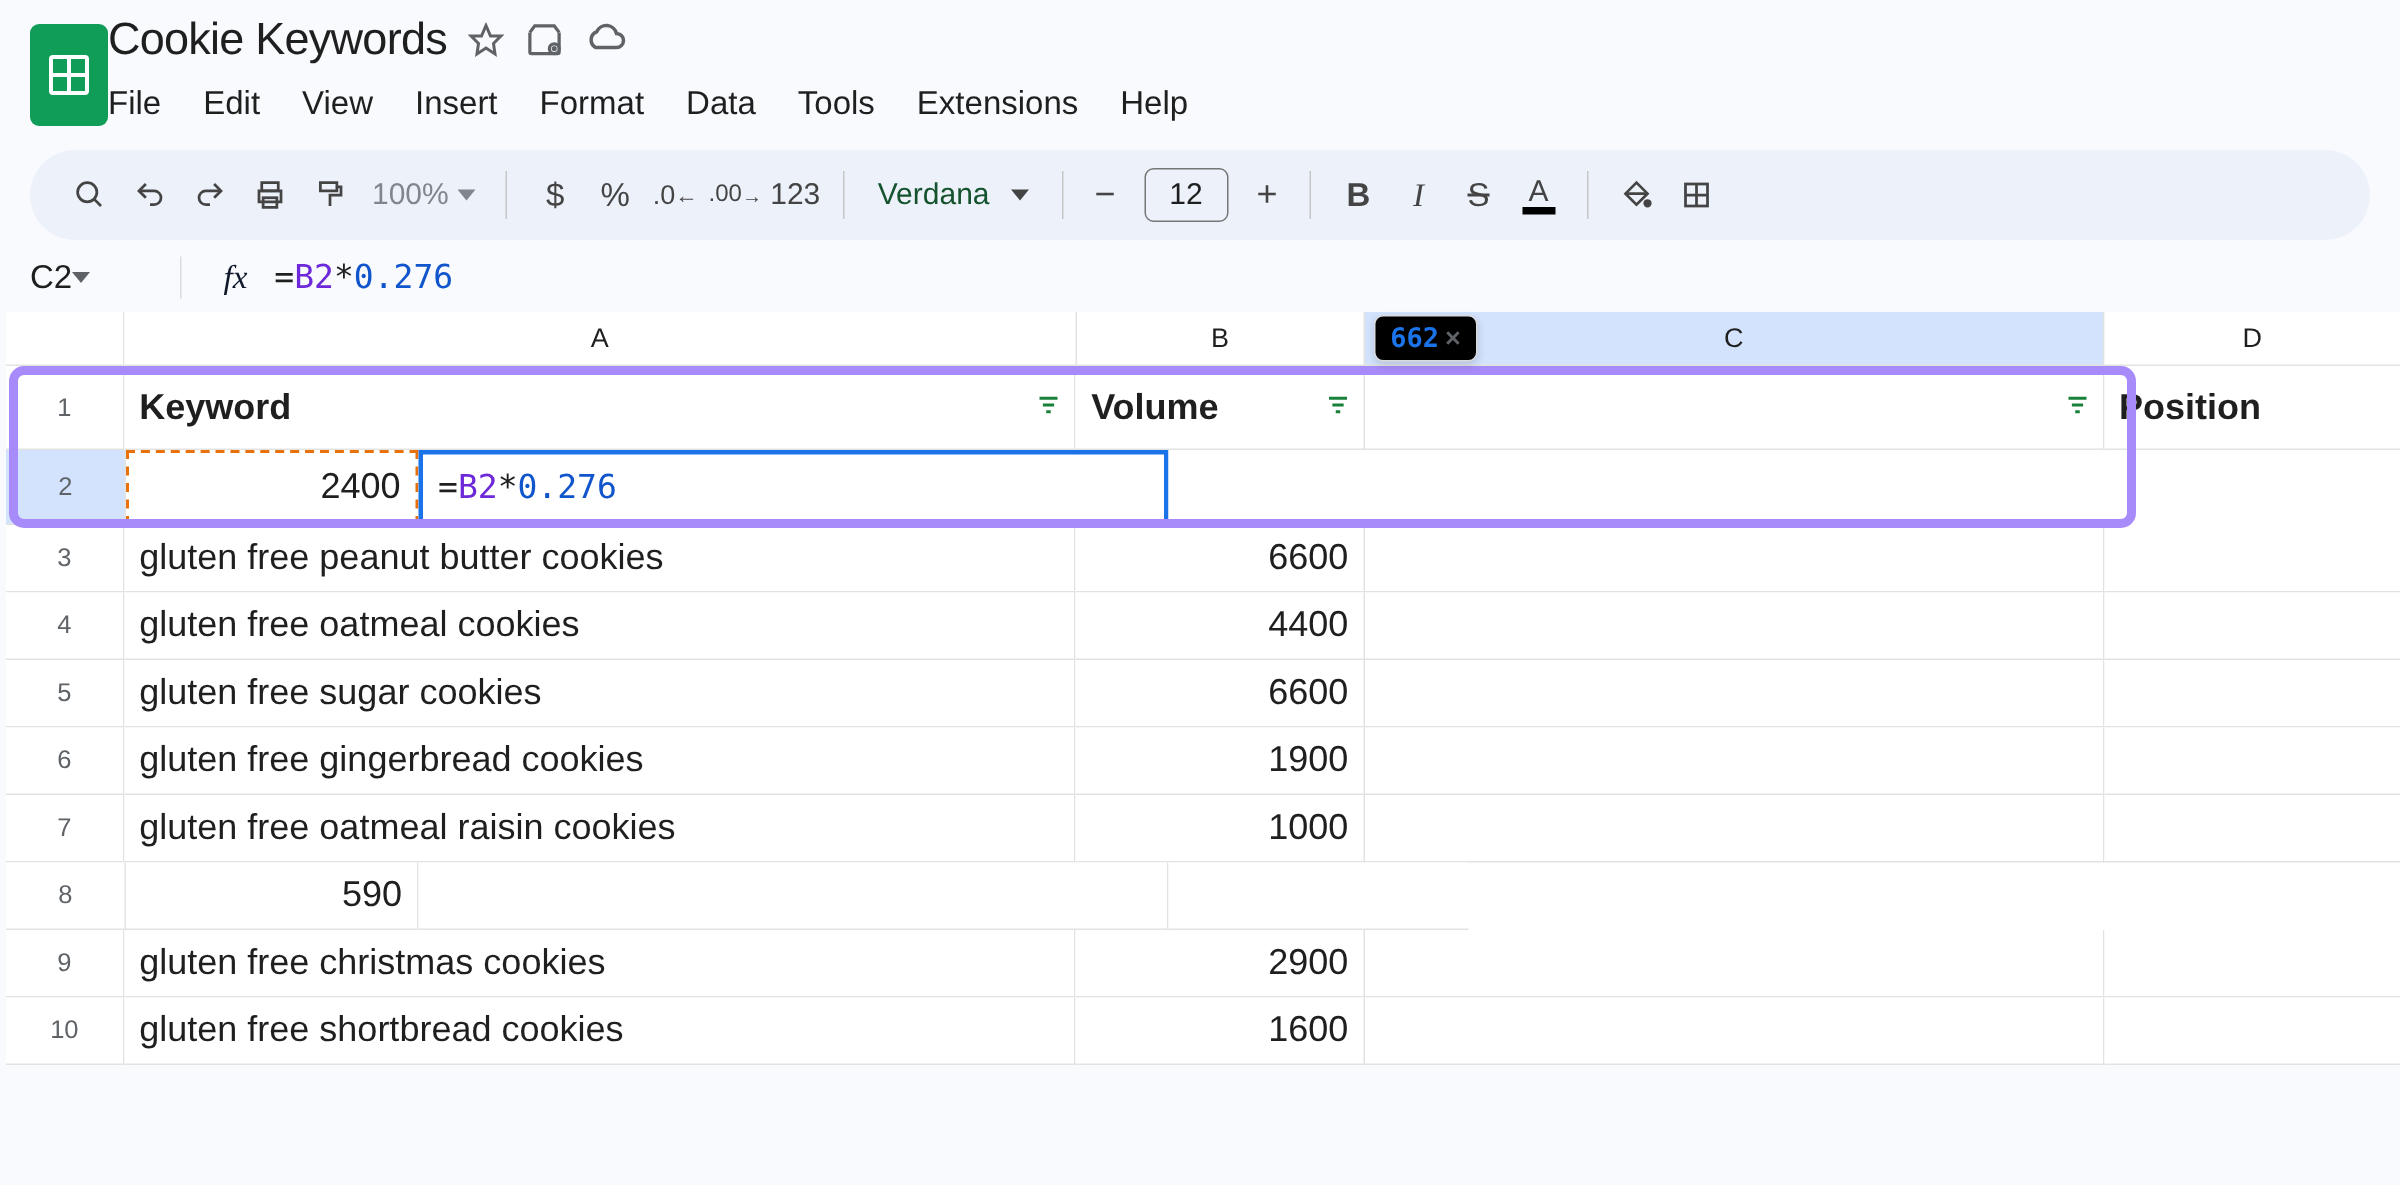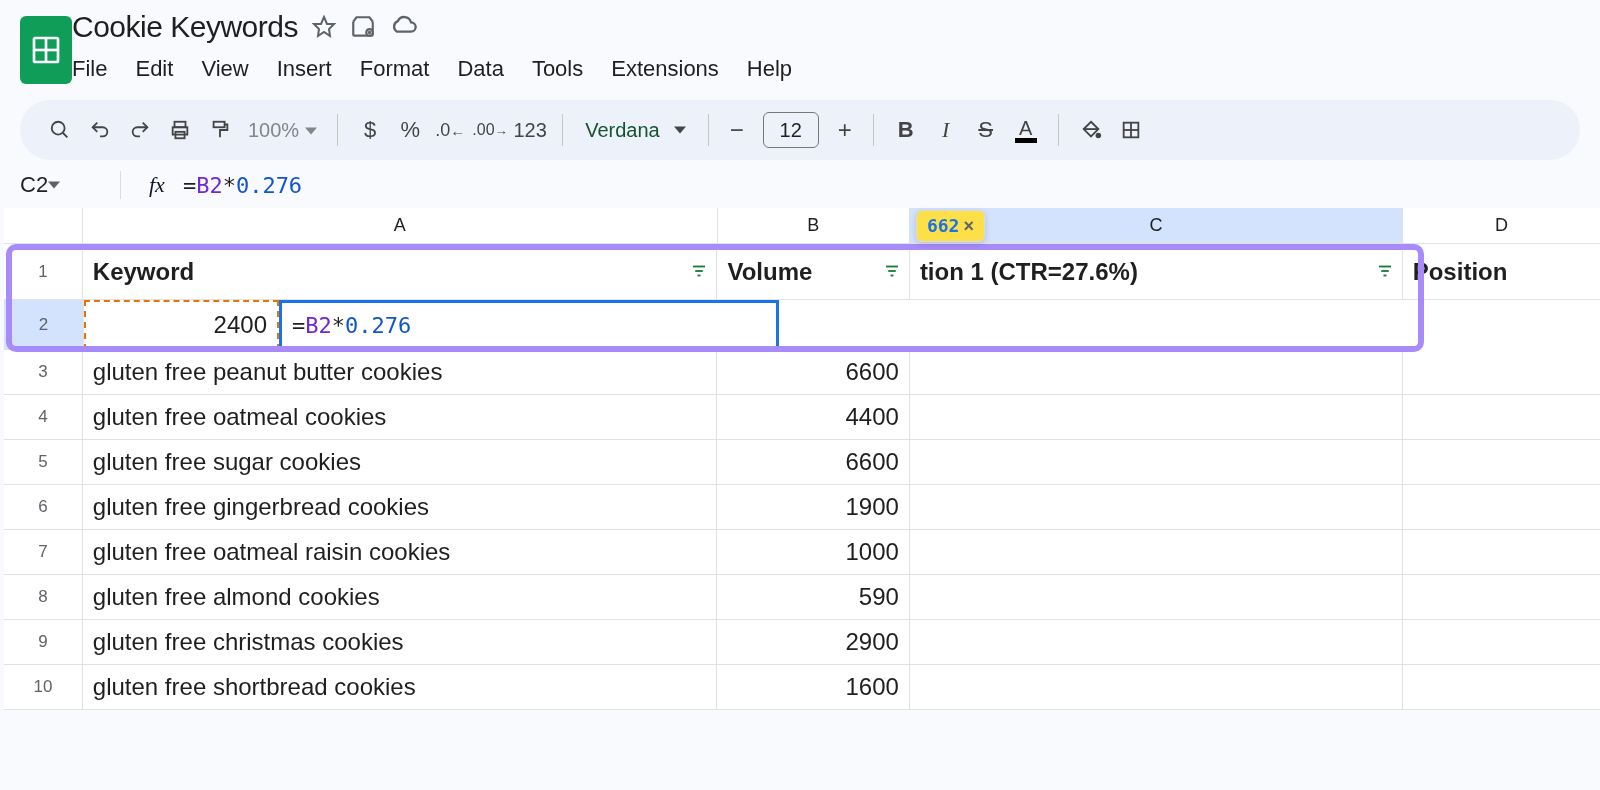--- a/index.html
+++ b/index.html
@@ -50,21 +50,21 @@
 .row-h { width:80px; display:flex; align-items:center; justify-content:center; font-size:17px; color:#5f6368; border-right:1px solid #e1e3e1; border-bottom:1px solid #e1e3e1; background:#fff; }
 .row-h.active { background:#d3e3fd; }
 .cell { border-right:1px solid #e1e3e1; border-bottom:1px solid #e1e3e1; display:flex; align-items:center; padding:0 10px; font-size:24px; font-family:Verdana,sans-serif; position:relative; background:#fff; }
 .cell.header-cell { font-weight:700; }
 .cell.right { justify-content:flex-end; }
 .filter-icon { position:absolute; right:8px; top:50%; transform:translateY(-50%); }
 
 .b2-dashed { border:2px dashed #e8710a !important; }
 .c2-active { border:3px solid #1a73e8 !important; background:#fff; font-family:Consolas,monospace; font-size:22px; padding-left:10px; }
 
-.formula-tooltip { position:absolute; top:-34px; left:6px; background:#fde047; border:1px solid #dadce0; border-radius:6px; padding:4px 10px; font-size:18px; font-family:Arial; box-shadow:0 2px 6px rgba(0,0,0,0.15); z-index:30; }
+.formula-tooltip { position:absolute; top:-34px; left:6px; background:#000000; border:1px solid #dadce0; border-radius:6px; padding:4px 10px; font-size:18px; font-family:Arial; box-shadow:0 2px 6px rgba(0,0,0,0.15); z-index:30; }
 .tt-val { color:#1a73e8; font-family:Consolas,monospace; }
 .tt-x { color:#5f6368; margin-left:4px; }
 
 </style>
 </head>
 <body>
 
 <div class="header">
   <div class="logo">
     <svg viewBox="0 0 24 24" fill="none" stroke="#fff" stroke-width="2">
@@ -229,21 +229,20 @@
       <span class="filter-icon"><svg width="18" height="18" viewBox="0 0 24 24" fill="none" stroke="#188038" stroke-width="2.5">
             <line x1="4" y1="6" x2="20" y2="6"></line>
             <line x1="7" y1="12" x2="17" y2="12"></line>
             <line x1="10" y1="18" x2="14" y2="18"></line>
           </svg></span>
     </div>
     <div class="cell col-C header-cell" style="position:relative;">
       <div class="formula-tooltip">
         <span class="tt-val">662</span><span class="tt-x">×</span>
       </div>
-      <span>tion 1 (CTR=27.6%)</span>
       <span class="filter-icon"><svg width="18" height="18" viewBox="0 0 24 24" fill="none" stroke="#188038" stroke-width="2.5">
             <line x1="4" y1="6" x2="20" y2="6"></line>
             <line x1="7" y1="12" x2="17" y2="12"></line>
             <line x1="10" y1="18" x2="14" y2="18"></line>
           </svg></span>
     </div>
     <div class="cell col-D header-cell" style="border-right:none;">Position</div>
   </div>
 
   <div class="grow" style="height:50px;">
@@ -288,21 +287,20 @@
     </div>
   <div class="grow">
       <div class="row-h">7</div>
       <div class="cell col-A">gluten free oatmeal raisin cookies</div>
       <div class="cell col-B right">1000</div>
       <div class="cell col-C"></div>
       <div class="cell col-D" style="border-right:none;"></div>
     </div>
   <div class="grow">
       <div class="row-h">8</div>
-      <div class="cell col-A">gluten free almond cookies</div>
       <div class="cell col-B right">590</div>
       <div class="cell col-C"></div>
       <div class="cell col-D" style="border-right:none;"></div>
     </div>
   <div class="grow">
       <div class="row-h">9</div>
       <div class="cell col-A">gluten free christmas cookies</div>
       <div class="cell col-B right">2900</div>
       <div class="cell col-C"></div>
       <div class="cell col-D" style="border-right:none;"></div>

